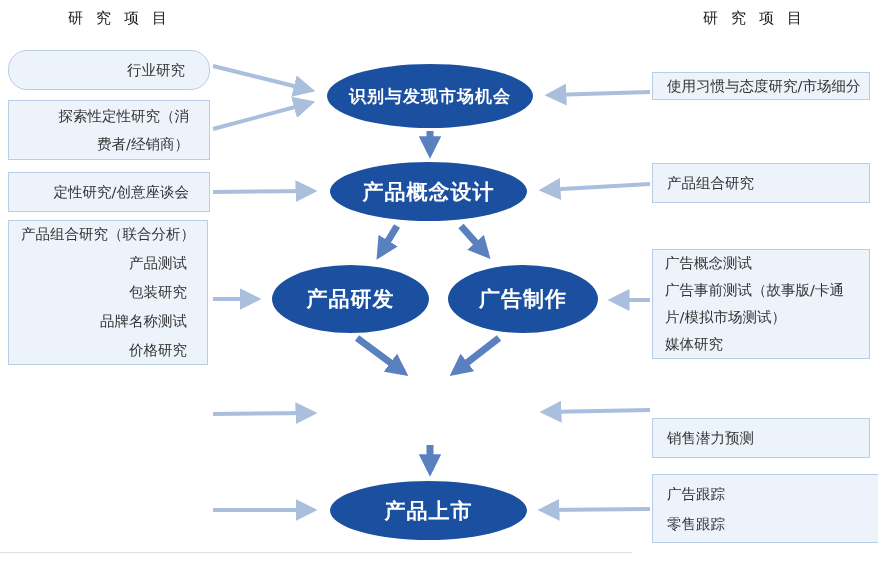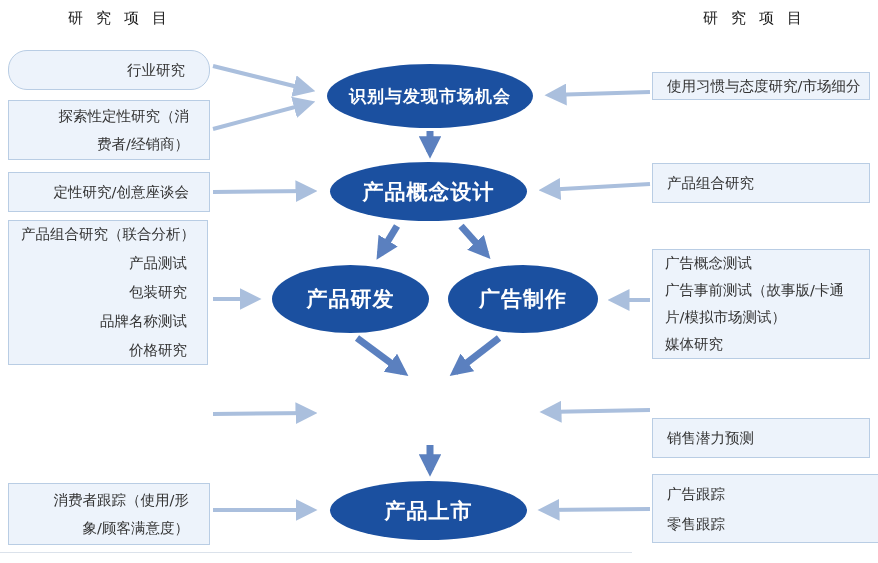--- a/index.html
+++ b/index.html
@@ -99,24 +99,20 @@
   <div class="box b3">
     <div class="bl r">定性研究/创意座谈会</div>
   </div>
   <div class="box b4">
     <div class="bl l">产品组合研究（联合分析）</div>
     <div class="bl r">产品测试</div>
     <div class="bl r">包装研究</div>
     <div class="bl r">品牌名称测试</div>
     <div class="bl r">价格研究</div>
   </div>
-  <div class="box b6">
-    <div class="bl r">消费者跟踪（使用/形</div>
-    <div class="bl r">象/顾客满意度）</div>
-  </div>
 
   <div class="box r1">
     <div class="bl l">使用习惯与态度研究/市场细分</div>
   </div>
   <div class="box r2">
     <div class="bl l">产品组合研究</div>
   </div>
   <div class="box r3">
     <div class="bl l">广告概念测试</div>
     <div class="bl l">广告事前测试（故事版/卡通</div>

